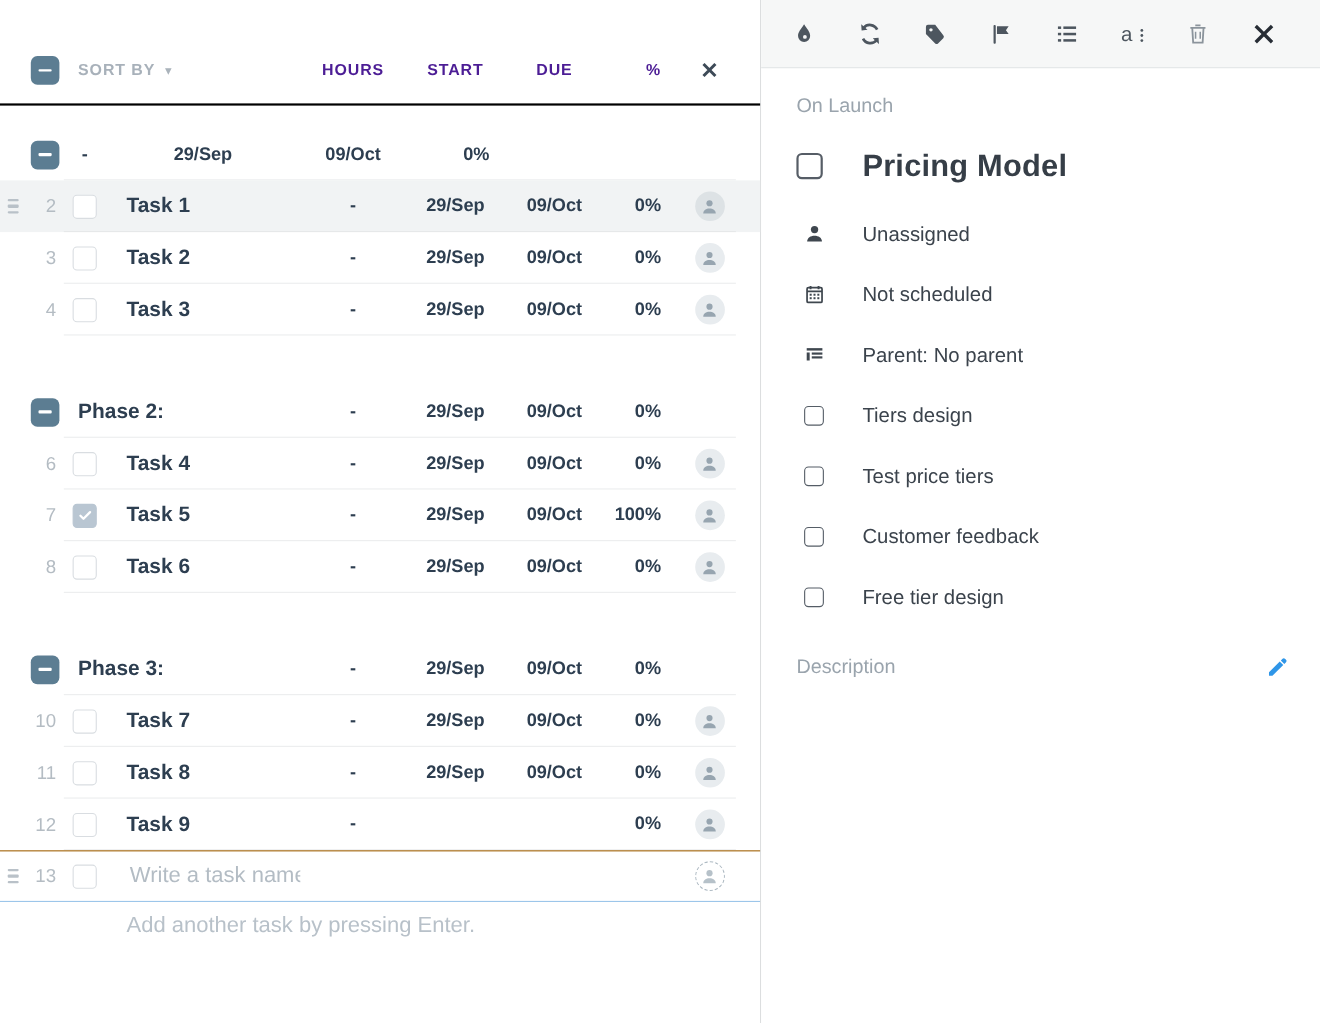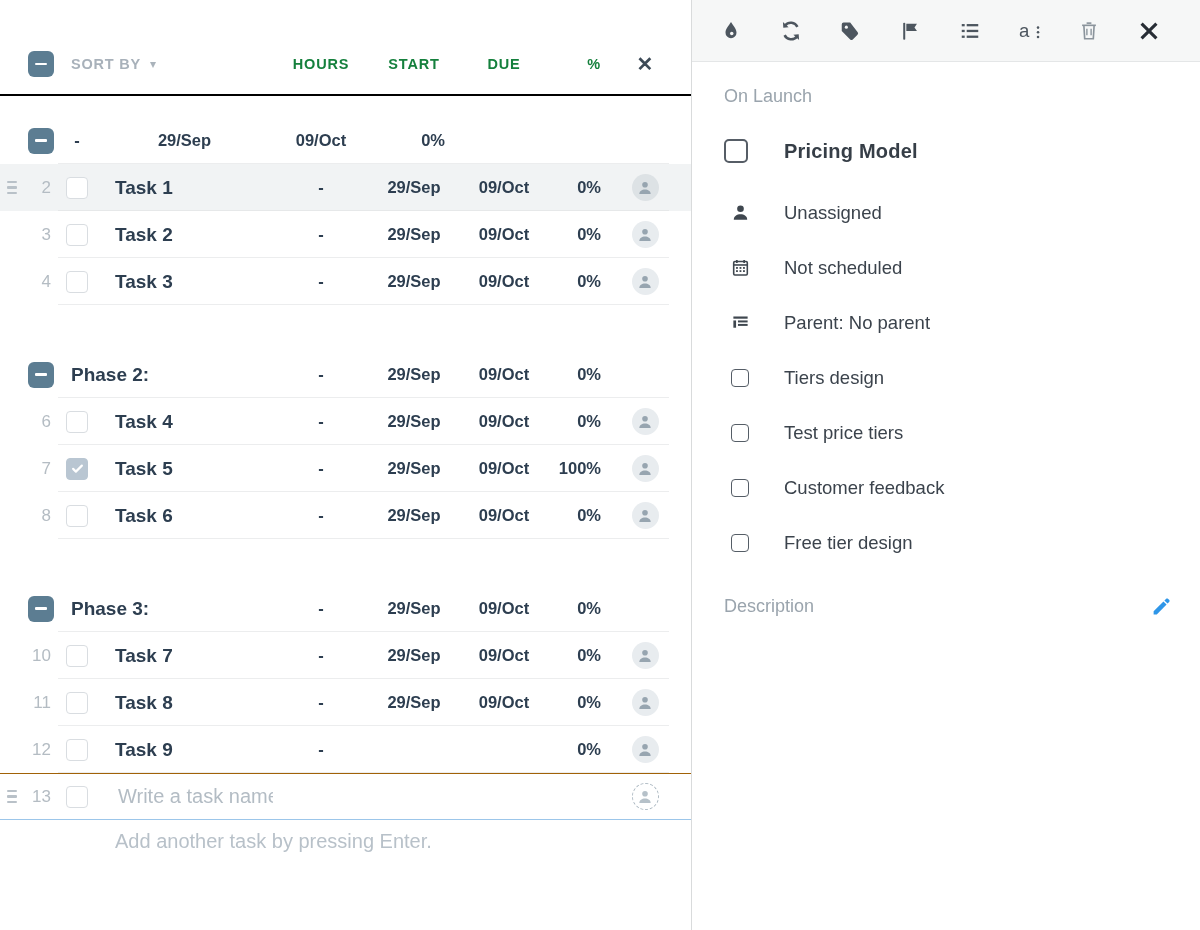--- a/index.html
+++ b/index.html
@@ -5,21 +5,21 @@
   * { margin:0; padding:0; box-sizing:border-box; }
   html,body { width:1200px; height:930px; background:#fff; overflow:hidden;
     font-family:"Liberation Sans","DejaVu Sans",sans-serif; }
   .app { display:flex; width:1200px; height:930px; }
 
   
   .left { width:692px; height:100%; border-right:1px solid #d9dbdc; background:#fff; }
   .grid-row { display:grid; grid-template-columns:24px 34px 38px 1fr 96px 90px 90px 66px 60px;
     align-items:center; padding-right:16px; }
   .lp-head { height:62px; border-bottom:2px solid #000000;margin-top:34px; }
-  .head-label { color:#15803d; font-size:14.5px; font-weight:700; letter-spacing:.8px; text-align:center; }
+  .head-label { color:#4c1d95; font-size:14.5px; font-weight:700; letter-spacing:.8px; text-align:center; }
   .pct-head { text-align:right; padding-right:14px; }
   .collapse-btn { width:26px; height:26px; border:none; border-radius:6px; background:#5c7d92;
     display:flex; align-items:center; justify-content:center; cursor:pointer; margin:0 auto; }
   .collapse-btn .minus { width:12px; height:2.4px; background:#fff; border-radius:1px; display:block; }
   .sortby { grid-column:3/5; display:flex; align-items:center; gap:9px; padding-left:13px;
     color:#a8b1ba; font-size:14.5px; font-weight:700; letter-spacing:.8px; cursor:pointer; }
   .sortby .caret { font-size:12px; color:#aab3bb; }
   .lp-close { background:none; border:none; color:#3d4a57; font-size:20px; font-weight:600;
     cursor:pointer; text-align:center; }
 
@@ -60,21 +60,21 @@
     align-items:center; justify-content:space-between; padding:0 40px 0 28px; }
   .tb-icon { width:22px; height:22px; color:#4d565f; cursor:pointer; display:inline-flex; }
   .tb-icon svg { width:100%; height:100%; }
   .tb-icon.light { color:#8b949c; }
   .tb-icon.dark { color:#272d35; }
 
   .rp-content { padding:24px 24px 0 32px; }
   .status { color:#9aa4ad; font-size:18px; cursor:pointer; }
   .titlerow { display:grid; grid-template-columns:60px 1fr; align-items:center; margin-top:24px; height:40px; }
   .bigcb { width:24px; height:24px; border:2px solid #565d66; border-radius:5px; background:#fff; cursor:pointer; }
-  .titlerow h1 { font-size:20px; font-weight:700; color:#363e47; letter-spacing:.2px; cursor:text; }
+  .titlerow h1 { font-size:28px; font-weight:700; color:#363e47; letter-spacing:.2px; cursor:text; }
 
   .meta-row, .check-row { display:grid; grid-template-columns:60px 1fr; align-items:center; height:55px; }
   .meta-list { margin-top:14px; }
   .meta-icon { width:19px; height:19px; color:#3f474f; margin-left:7px; }
   .meta-icon svg { width:100%; height:100%; }
   .meta-label, .check-label { font-size:18.5px; color:#3b434c; cursor:pointer; }
   .check-box { width:18px; height:18px; border:1.7px solid #555d66; border-radius:4px; background:#fff;
     margin-left:7px; cursor:pointer; }
 
   .descrow { margin-top:26px; display:flex; align-items:center; justify-content:space-between; padding-right:4px;gap:16px; }

